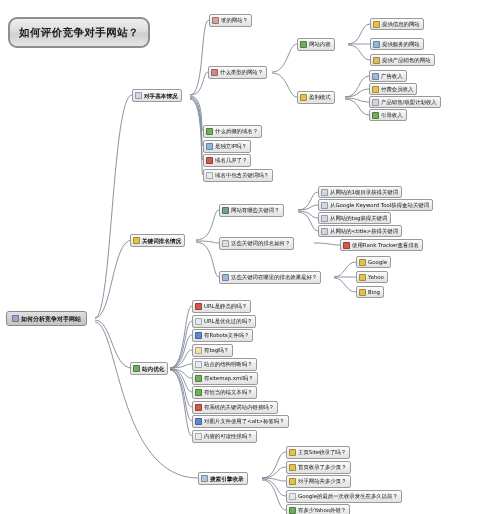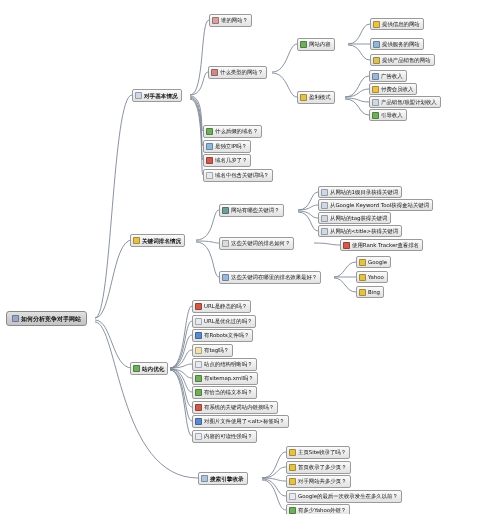--- a/index.html
+++ b/index.html
@@ -123,20 +123,23 @@
       <path d="M170,370 C186,370 184,436 192,436"></path>
 
       <path d="M262,478 C278,478 276,452 286,452"></path>
       <path d="M262,478 C278,478 276,467 286,467"></path>
       <path d="M262,478 C278,478 276,481 286,481"></path>
       <path d="M262,479 C278,479 276,496 286,496"></path>
       <path d="M262,480 C278,480 276,510 286,510"></path>
     </g>
   </svg>
 
+  <div class="title-box">
+    <span>如何评价竞争对手网站？</span>
+  </div>
 
   <div class="node root" style="left:6px;top:311px;">
     <span class="ico" style="background:#9aa7c8"></span>
     <span class="lbl">如何分析竞争对手网站</span>
   </div>
 
   <div class="node b1" style="left:132px;top:89px;">
     <span class="ico" style="background:#cfd8ea"></span>
     <span class="lbl">对手基本情况</span>
   </div>

